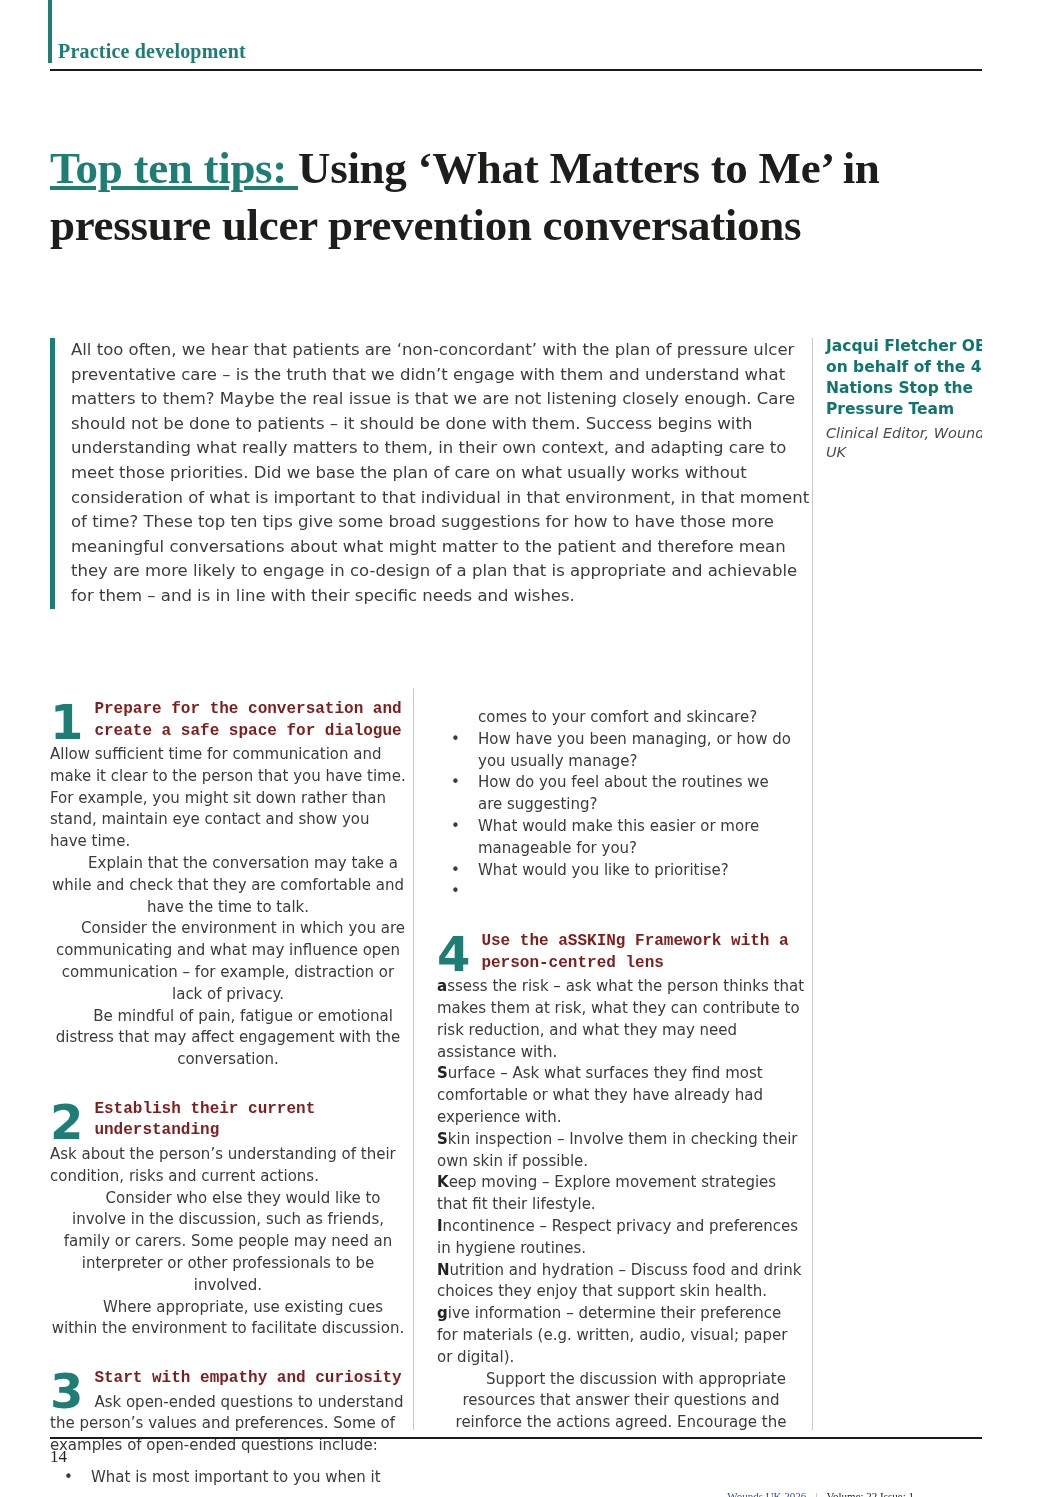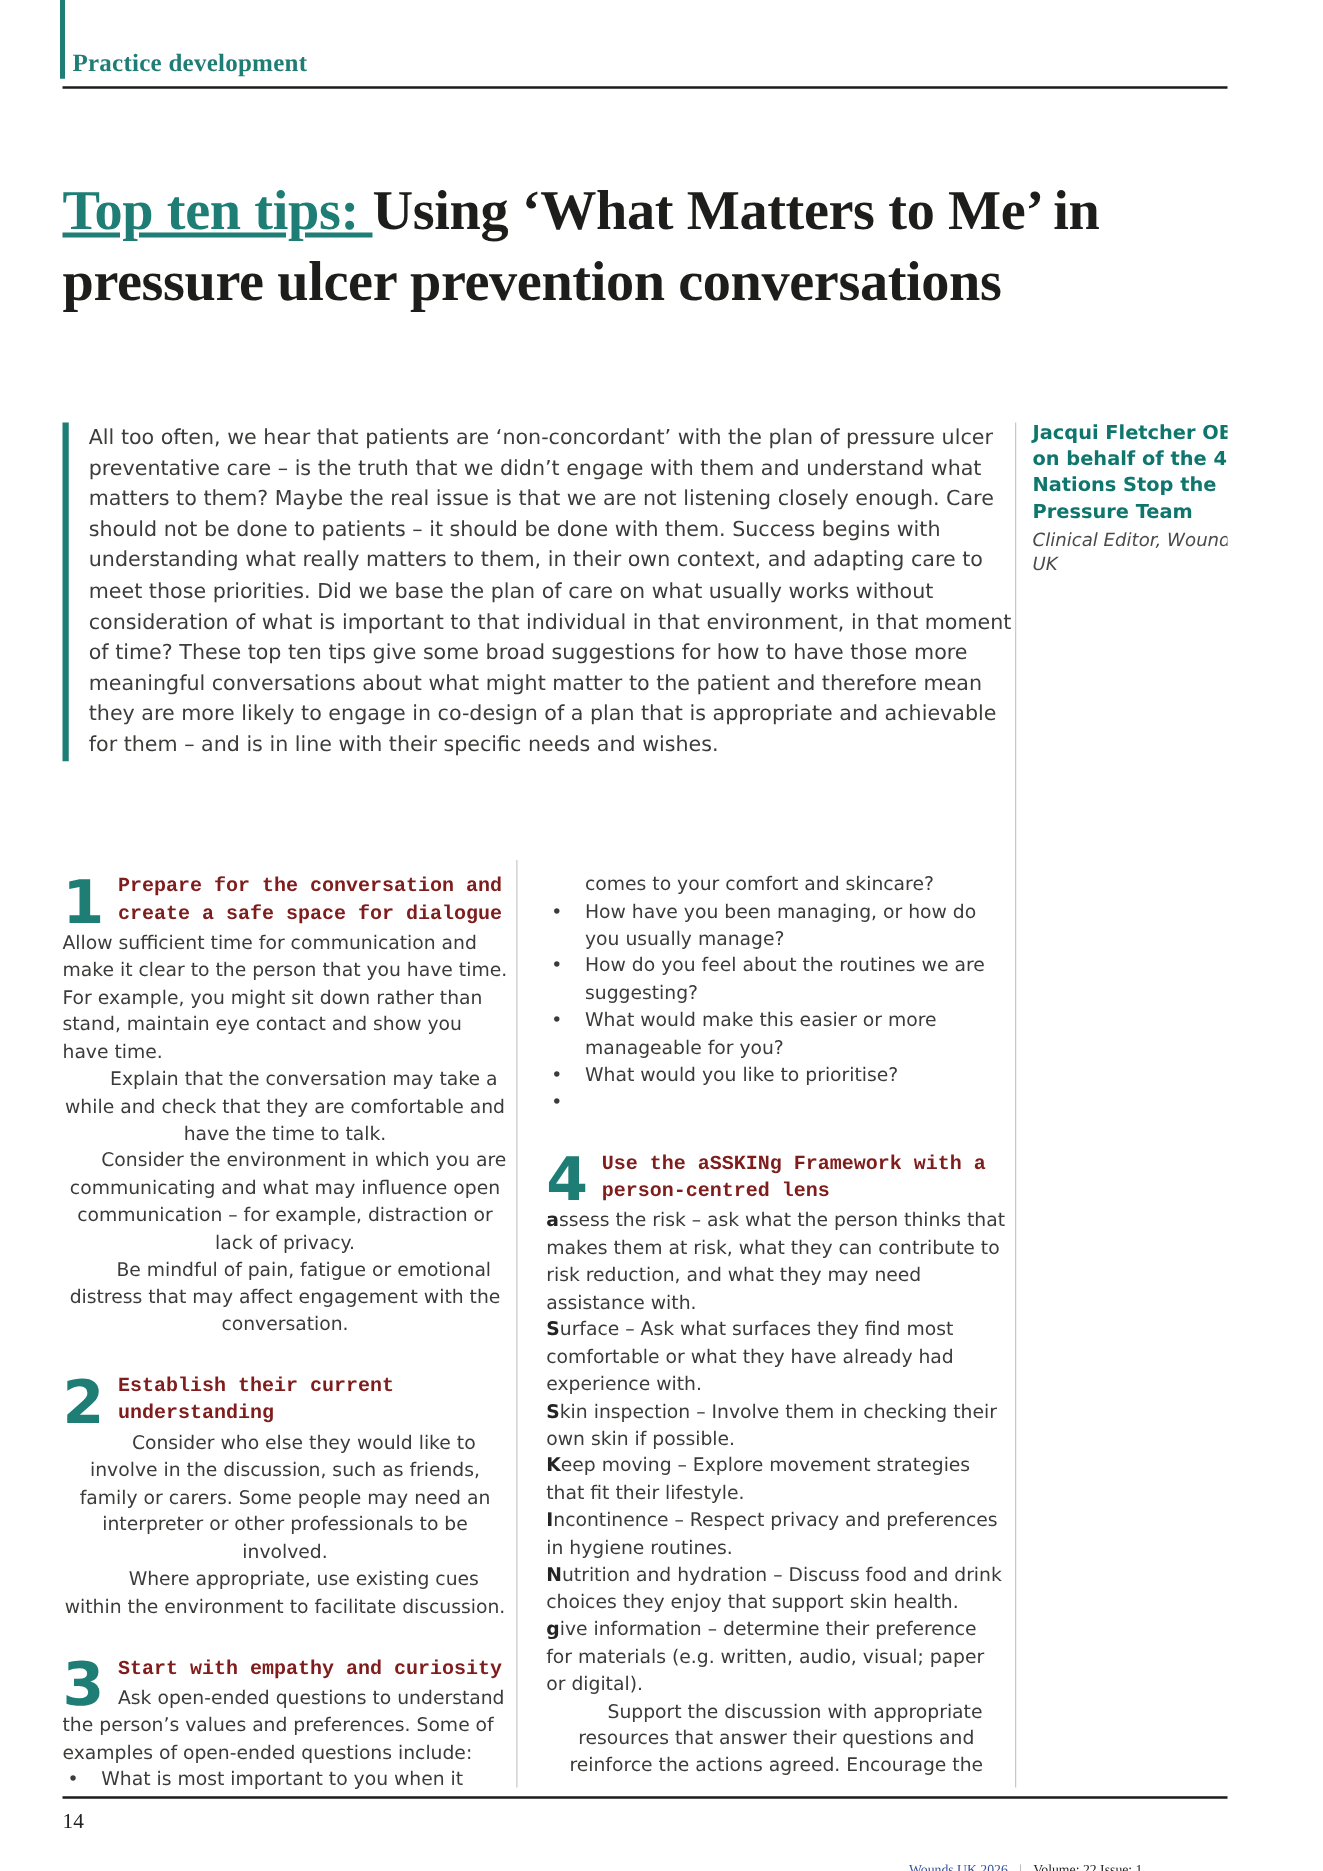--- a/index.html
+++ b/index.html
@@ -39,21 +39,21 @@
   .col-right { left:437px; width:368px; }
   .tip { margin-top:26px; }
   .tip:first-child { margin-top:0; }
   .tip-num {
     float:left; font-weight:bold; font-size:48px; line-height:44px;
     color:#1E7D74; margin:3px 11px 0 0;
   }
   .tip-h { font-weight:bold; font-size:16px; line-height:21.5px; color:#7f1d1d; margin:0 0 2px 0; padding-top:2px;font-family:Liberation Mono, monospace; }
   .col p { margin:0; }
   .col p.ind { text-indent:30px;text-align:center; }
-  ul.blt { list-style:none; margin:0; padding:0; }
+  ul.blt { list-style:none; margin:10px; padding:0; }
   ul.blt li { position:relative; padding-left:31px; min-height:21.8px; }
   ul.blt li::before { content:"\2022"; position:absolute; left:4px; }
   ul.blt li.cont::before { content:""; }
   .ass b { color:#242424; }
   
   .bottom-rule { position:absolute; left:50px; top:1437px; width:1008px; height:2px; background:#1c1c1c; }
   .pageno {
     position:absolute; left:50px; top:1447px;
     font-family:"Liberation Serif", serif; font-size:17px; color:#222222;
   }
@@ -94,20 +94,21 @@
       <h3 class="tip-h">Prepare for the conversation and create a safe space for dialogue</h3>
       <p>Allow sufficient time for communication and make it clear to the person that you have time. For example, you might sit down rather than stand, maintain eye contact and show you have time.</p>
       <p class="ind">Explain that the conversation may take a while and check that they are comfortable and have the time to talk.</p>
       <p class="ind">Consider the environment in which you are communicating and what may influence open communication – for example, distraction or lack of privacy.</p>
       <p class="ind">Be mindful of pain, fatigue or emotional distress that may affect engagement with the conversation.</p>
     </div>
 
     <div class="tip">
       <span class="tip-num">2</span>
       <h3 class="tip-h">Establish their current understanding</h3>
+      <p>Ask about the person’s understanding of their condition, risks and current actions.</p>
       <p class="ind">Consider who else they would like to involve in the discussion, such as friends, family or carers. Some people may need an interpreter or other professionals to be involved.</p>
       <p class="ind">Where appropriate, use existing cues within the environment to facilitate discussion.</p>
     </div>
 
     <div class="tip">
       <span class="tip-num">3</span>
       <h3 class="tip-h">Start with empathy and curiosity</h3>
       <p>Ask open-ended questions to understand the person’s values and preferences. Some of examples of open-ended questions include:</p>
       <ul class="blt">
         <li>What is most important to you when it</li>

